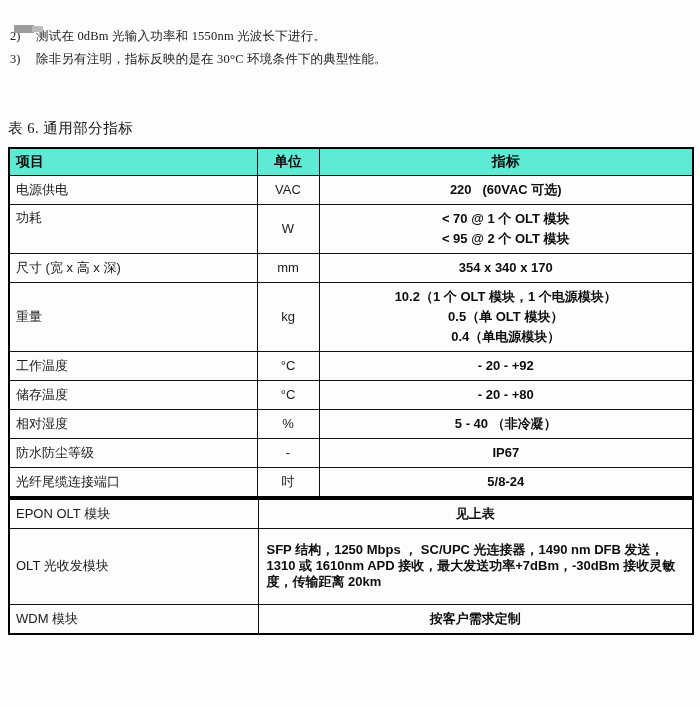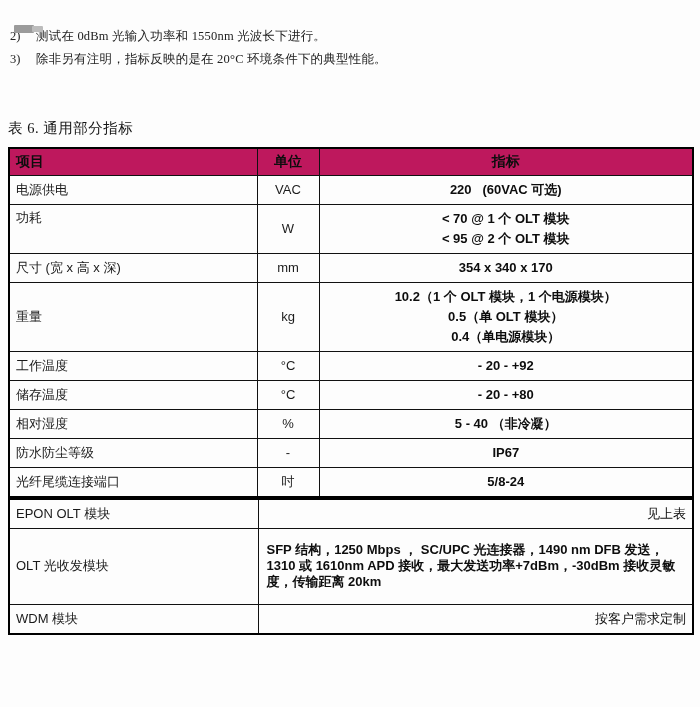--- a/index.html
+++ b/index.html
@@ -30,32 +30,32 @@
   .caption { font-family: "Liberation Serif", serif; font-size: 14.5px;
              color: #151515; margin-left: 8px; letter-spacing: 0.5px; }
   .caption-6 { margin-top: 48px; margin-bottom: 9px; }
   .caption-7 { margin-top: 63px; margin-bottom: 8px; }
 
   
   table { border-collapse: collapse; margin-left: 8px; width: 684px;
           table-layout: fixed; border: 2px solid #000; }
   th, td { border: 1px solid #111; overflow: hidden; }
   th {
-    background: #be185d;
+    background: #5eead4;
     font-size: 14px; font-weight: bold; color: #0d0d0d;
     padding: 3px 6px;
   }
   th.left { text-align: left; }
   th.center { text-align: center; }
   td { font-size: 13px; padding: 4px 6px; vertical-align: middle; }
   td.item  { text-align: left; color: #1a1a1a; }
   td.unit  { text-align: center; }
   td.value { text-align: center; font-weight: bold; white-space: pre-wrap;
              line-height: 20px; color: #0d0d0d; }
-  td.plain { font-weight: normal; text-align: right; white-space: pre-wrap; }
+  td.plain { font-weight: bold; text-align: center; white-space: pre-wrap; }
   td.vtop  { vertical-align: top; padding-top: 4px; }
 
   
   #table6 col.c1 { width: 248px; }
   #table6 col.c2 { width: 62px; }
   #table6 col.c3 { width: 374px; }
   #table6 tr.hdr  th { height: 27px; }
   #table6 tr.h26 td { height: 26px; }
   #table6 tr.h42 td { height: 42px; }
   #table6 tr.h23 td { height: 23px; }
@@ -80,21 +80,21 @@
   <div class="smudge"></div>
   <div class="smudge2"></div>
 
   <div class="notes">
     <div class="note">
       <span class="note-marker">2)</span>
       <span class="note-text">测试在 0dBm 光输入功率和 1550nm 光波长下进行。</span>
     </div>
     <div class="note">
       <span class="note-marker">3)</span>
-      <span class="note-text">除非另有注明，指标反映的是在 20°C 环境条件下的典型性能。</span>
+      <span class="note-text">除非另有注明，指标反映的是在 30°C 环境条件下的典型性能。</span>
     </div>
   </div>
 
   <div class="caption caption-6">表 6. 通用部分指标</div>
 
   <table id="table6">
     <colgroup>
         <col class="c1">
         <col class="c2">
         <col class="c3">

